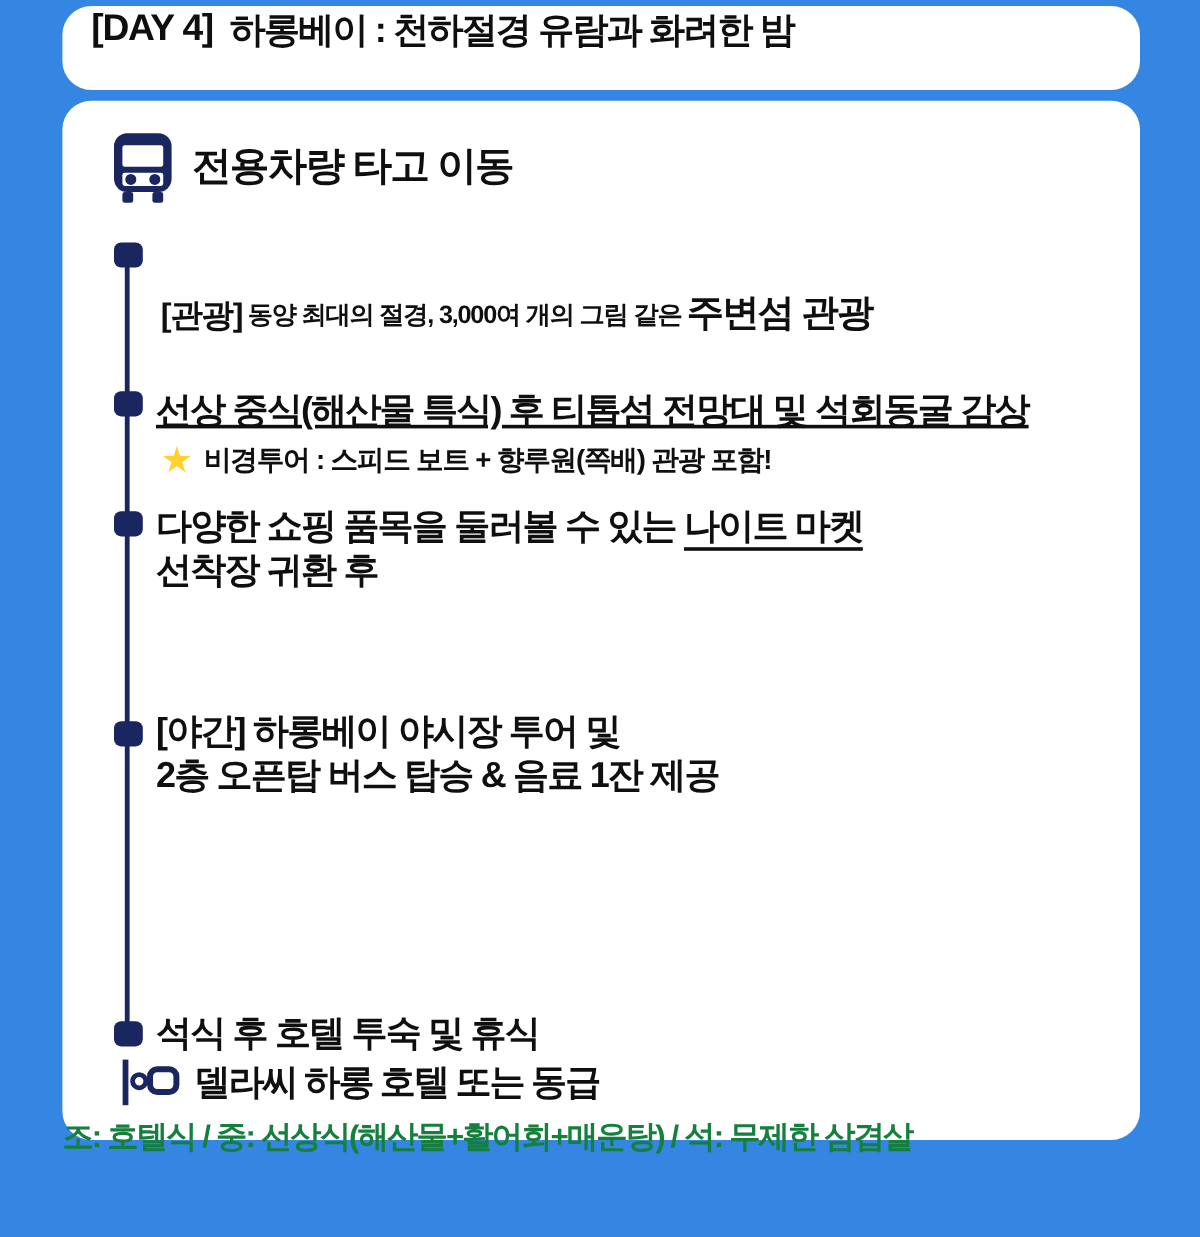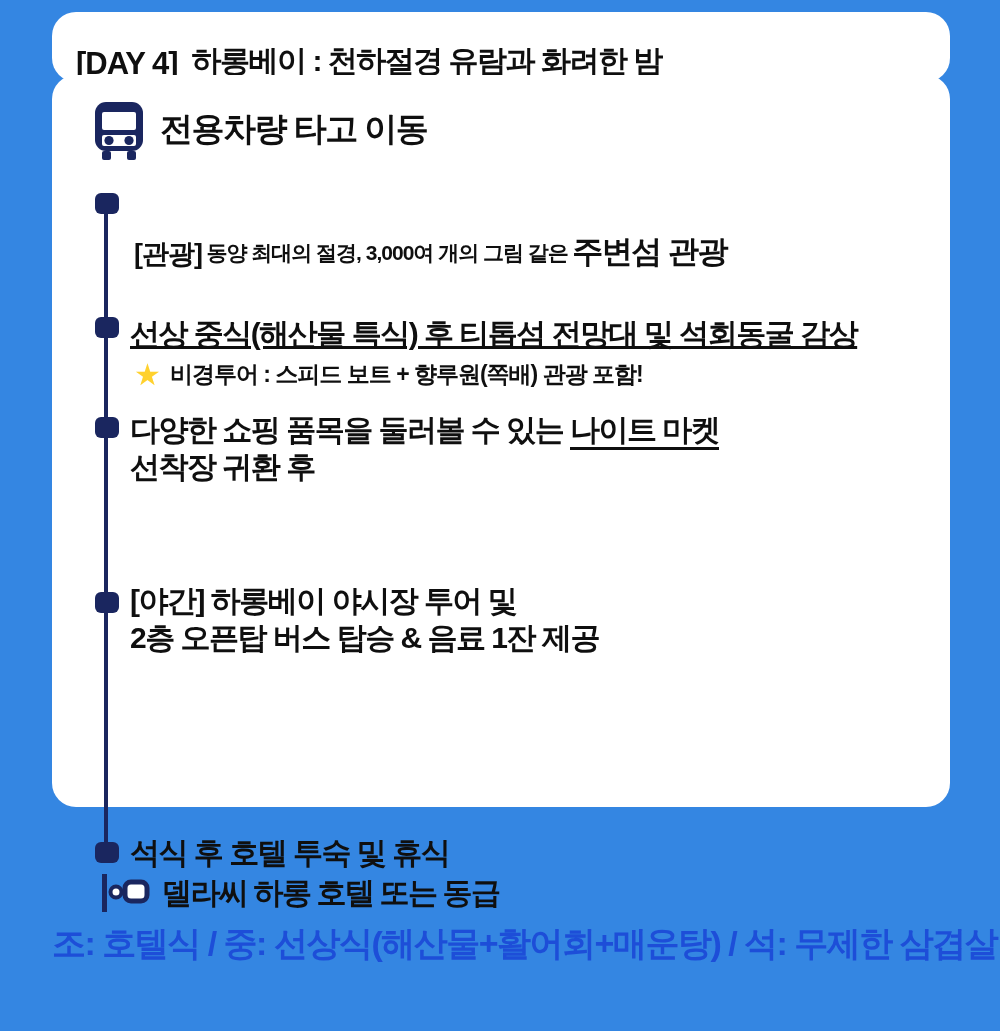--- a/index.html
+++ b/index.html
@@ -12,31 +12,31 @@
     color:#0f0f0f;
   }
   .card {
     position:absolute;
     left:52px; width:898px;
     background:#ffffff;
     border-radius:24px;
     box-sizing:border-box;
   }
   .title-card {
-    top:12px; height:70px;
-    display:flex; align-items:flex-end;
+    top:5px; height:70px;
+    display:flex; align-items:flex-start;
     padding-left:24px;
   }
   .title-card .day-tag {
     font-size:31px; font-weight:900; letter-spacing:-1px; margin-right:14px;
   }
   .title-card .title-text {
     font-size:30px; font-weight:800; letter-spacing:-1.5px;
   }
-  .main-card { top:75px; height:732px; }
+  .main-card { top:84px; height:866px; }
 
   .transport-row {
     position:absolute; left:42px; top:22px;
     display:flex; align-items:center; gap:16px;
   }
   .transport-label { font-size:33px; font-weight:800; letter-spacing:-1.5px; }
 
   .timeline-line {
     position:absolute; left:52px; top:128px;
     width:4px; height:649px;
@@ -71,23 +71,22 @@
   .i5 { top:759px; }
 
   .hotel-row {
     position:absolute; left:50px; top:797px;
     display:flex; align-items:center; gap:12px;font-family:Liberation Serif, serif;
   }
   .hotel-label { font-size:30px; font-weight:800; letter-spacing:-1.5px; }
 
   .meals-line {
     position:absolute; left:0; top:846px; width:100%;
-    text-align:center;
-    font-size:34px; font-weight:800; letter-spacing:-1.5px;
-    color:#1d4ed8;
+    font-size:26px; font-weight:800; letter-spacing:-1.5px;
+    color:#15803d;
     white-space:nowrap;
   }
 </style>
 </head>
 <body>
 
 <div class="card title-card">
   <span class="day-tag">[DAY 4]</span>
   <span class="title-text">하롱베이 : 천하절경 유람과 화려한 밤</span>
 </div>

